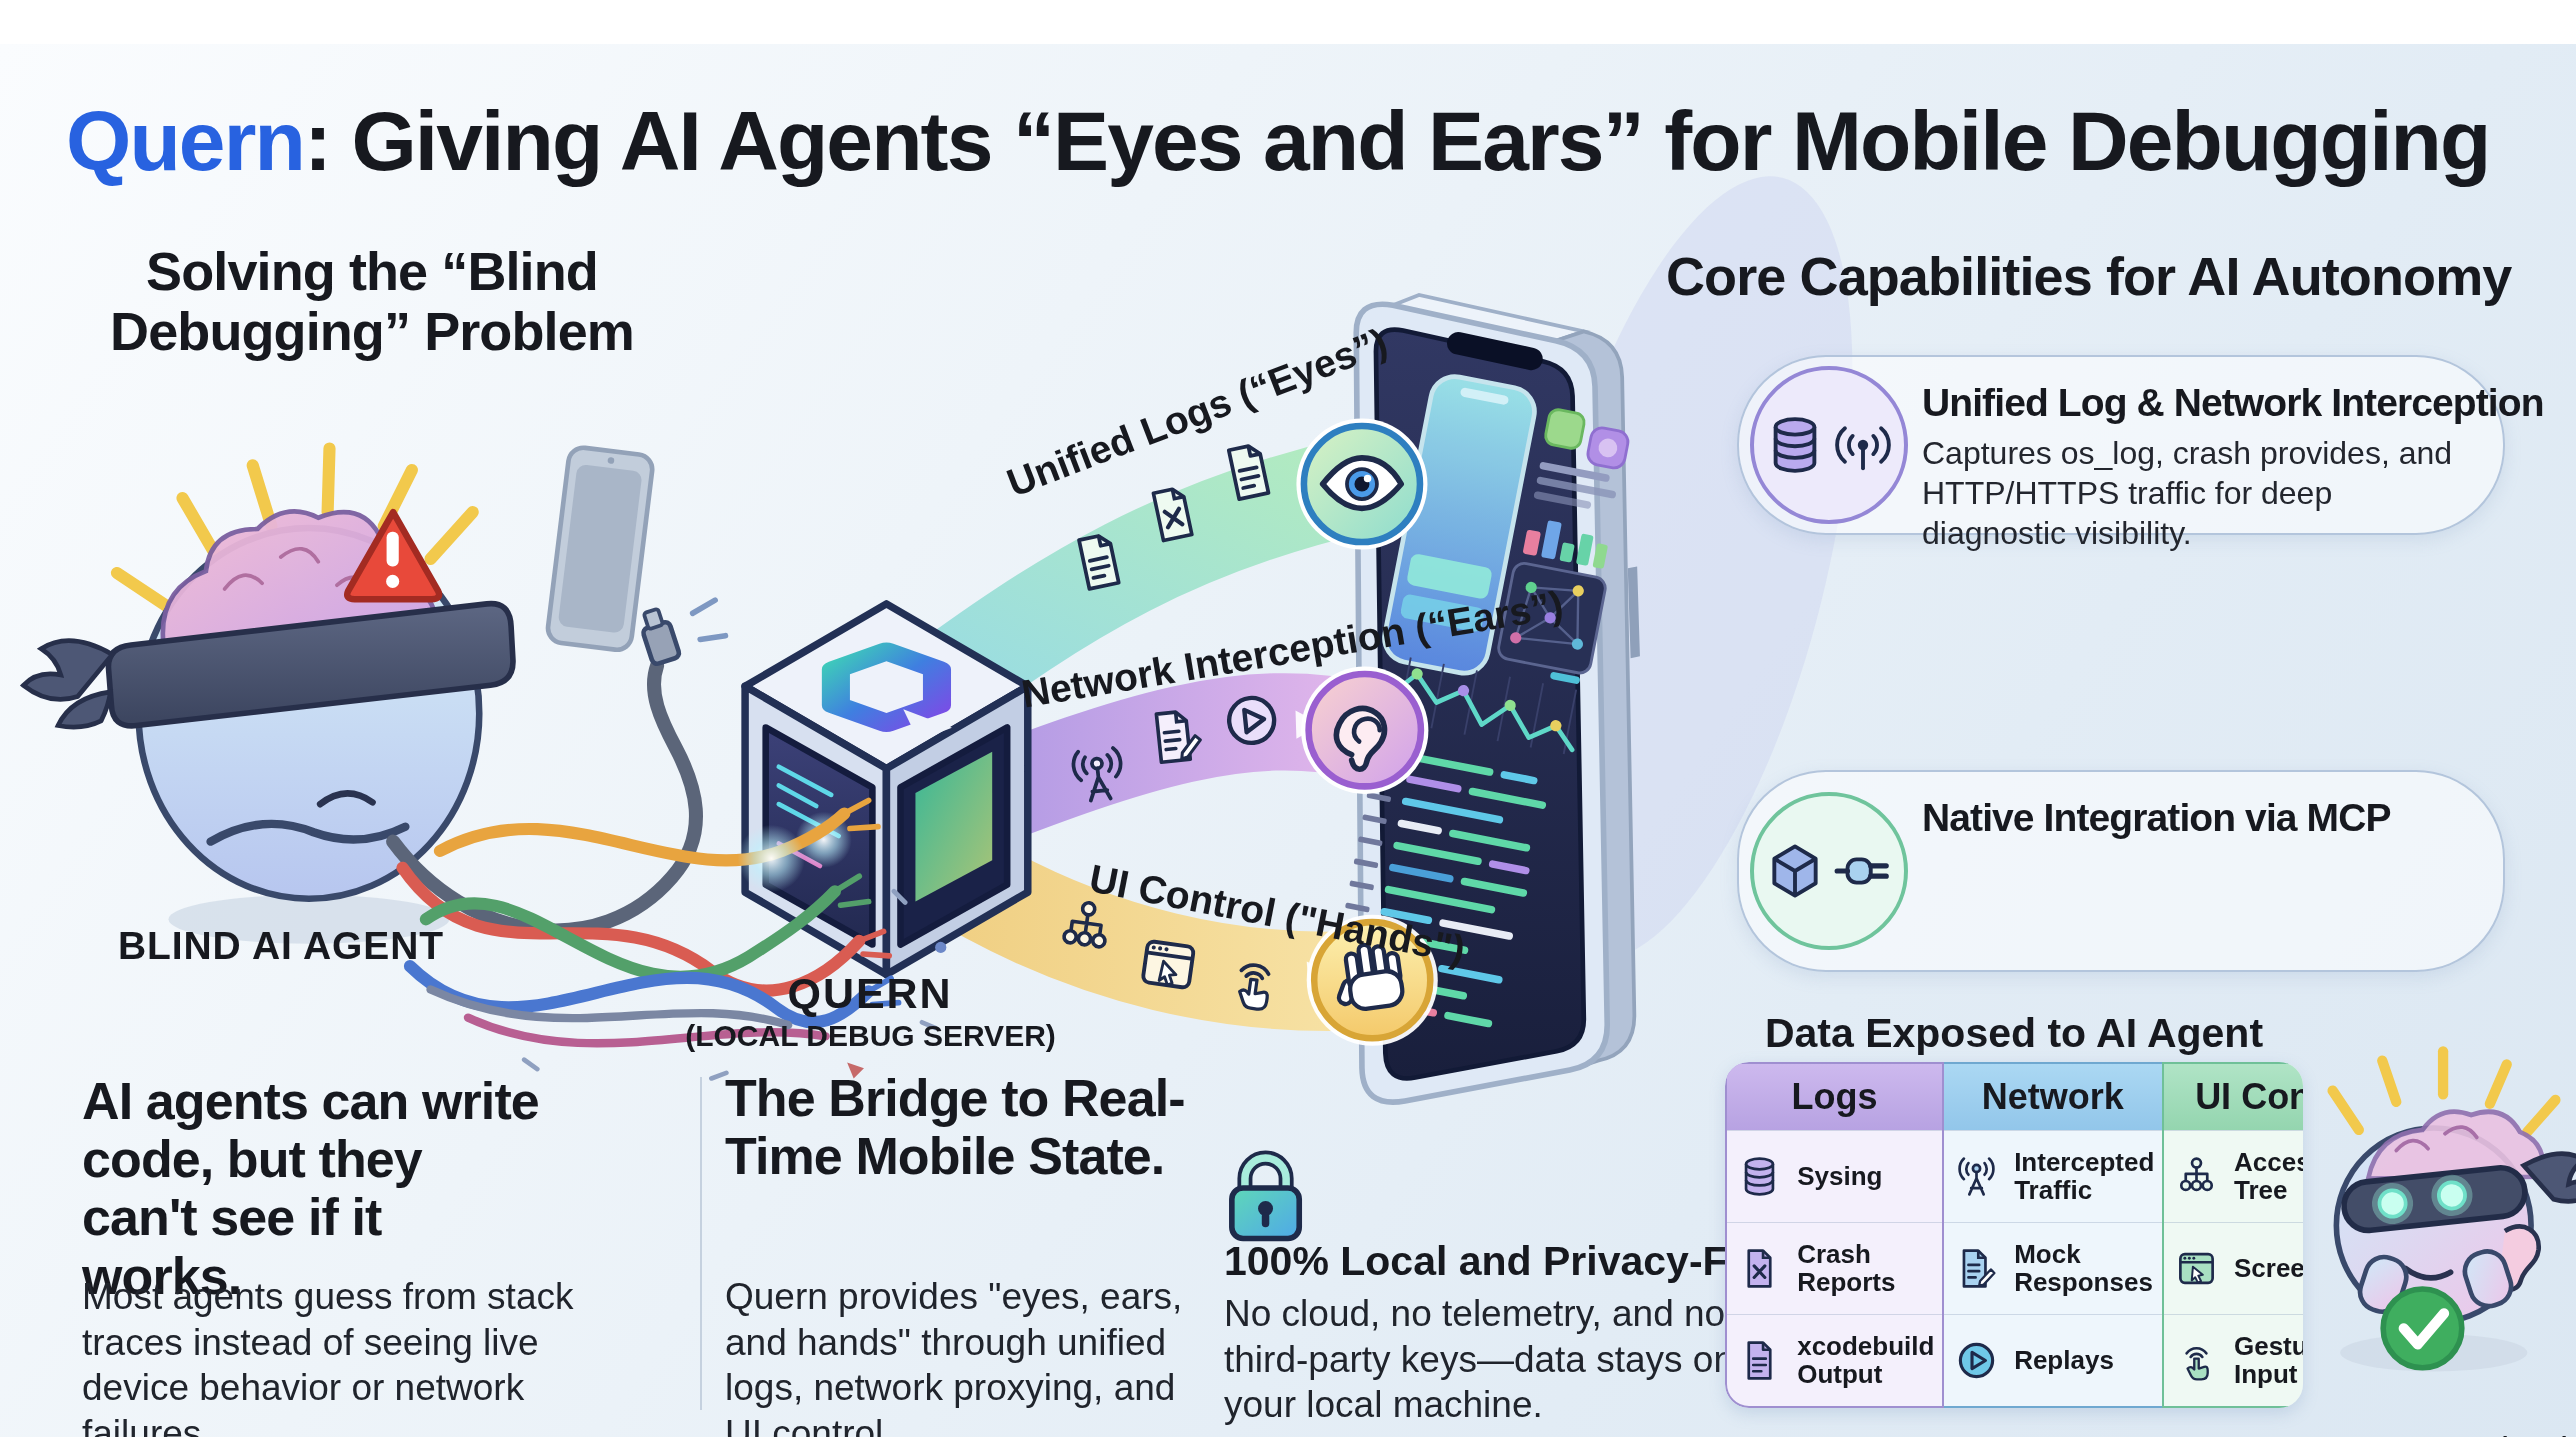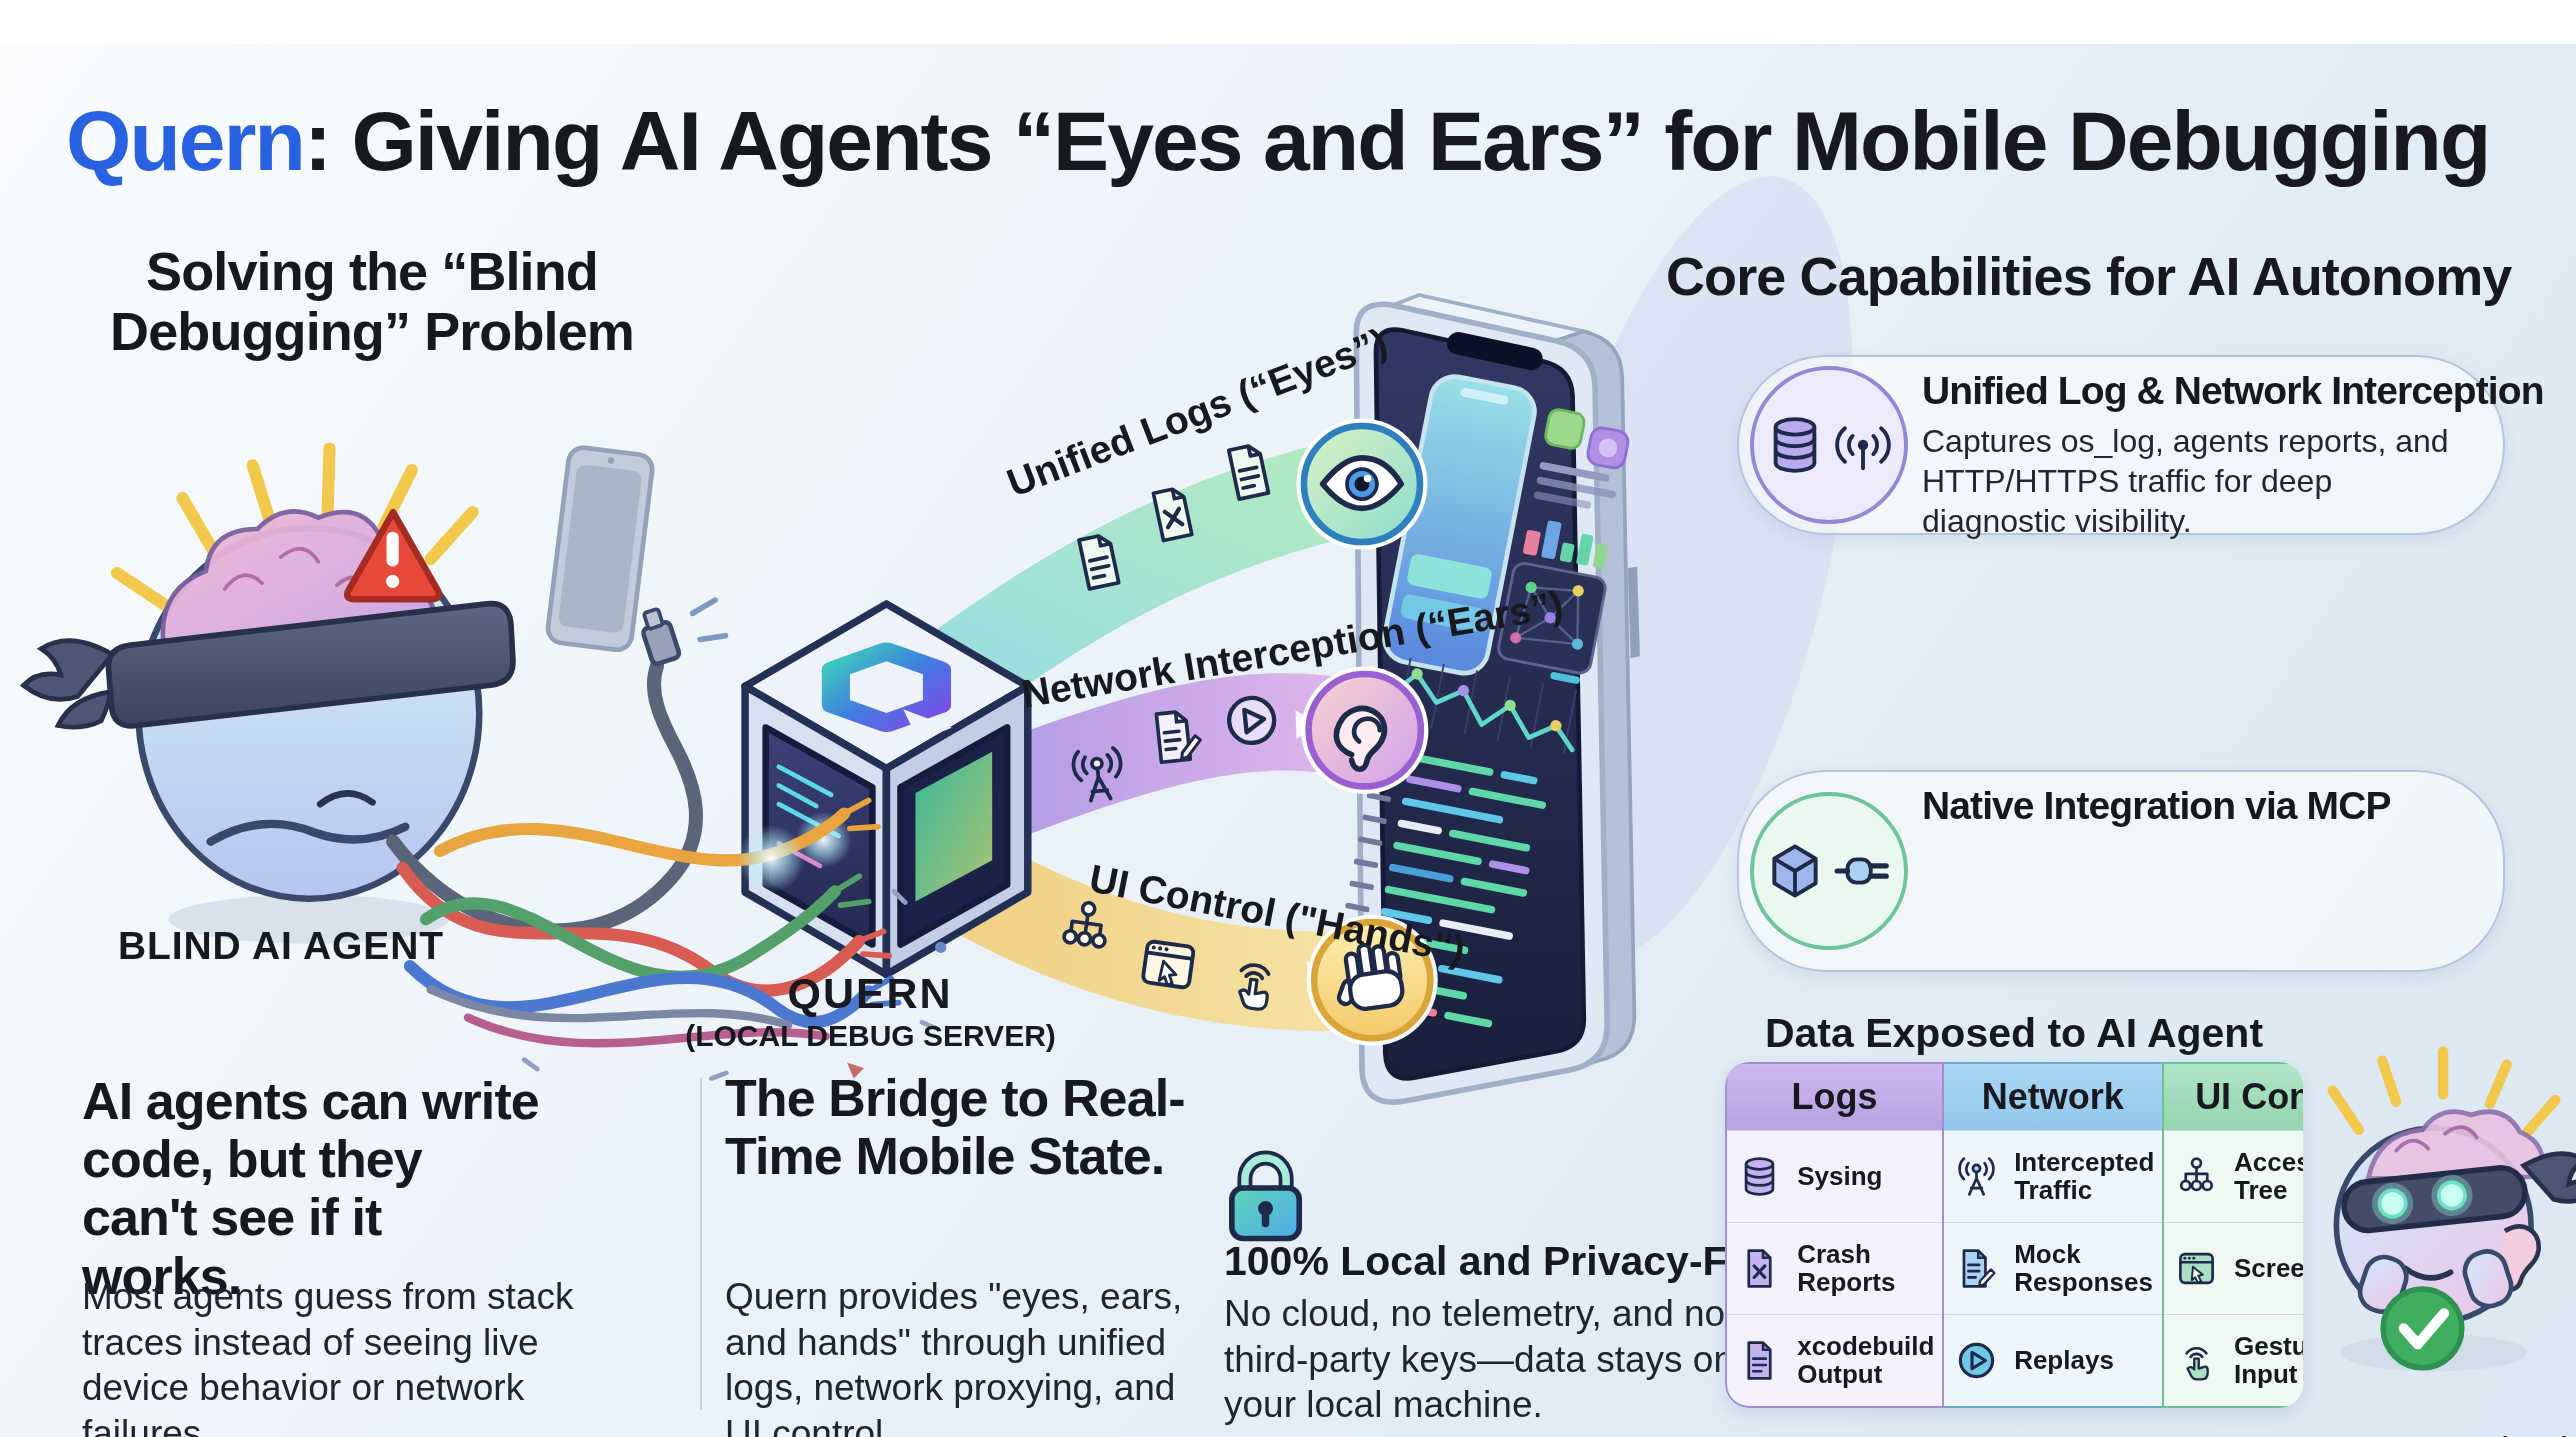--- a/index.html
+++ b/index.html
@@ -31,21 +31,21 @@
   .privacy-b{left:1224px;top:1247px;width:552px;}
   .cap-card{left:1737px;width:764px;background:rgba(255,255,255,0.55);
             border:2.8px solid rgba(168,188,214,0.85);border-radius:89px;
             box-shadow:0 5.6px 17px rgba(120,150,190,0.18);}
   .cap-card .icon-circle{position:absolute;left:11.2px;top:50%;transform:translateY(-50%);
             width:150px;height:150px;border-radius:50%;display:flex;align-items:center;
             justify-content:center;gap:5.6px;background:#fff;}
   .cap-card.c1 .icon-circle{background:#edeafb;border:4.7px solid #9487d6;}
   .cap-card.c2 .icon-circle{background:#e6f2fb;border:4.7px solid #6fa3d2;}
   .cap-card.c3 .icon-circle{background:#e9f8f1;border:4.7px solid #6fc49c;}
-  .cap-card .txt{margin-left:183px;padding-top:12px;padding-right:19px;}
+  .cap-card .txt{margin-left:183px;padding-top:24px;padding-right:19px;}
   .cap-title{font-size:39px;font-weight:700;letter-spacing:-0.9px;white-space:nowrap;}
   .cap-body{font-size:32px;line-height:1.25;color:#23262e;margin-top:7.5px;max-width:562px;}
   .card1{top:311px;height:176px;} .card2{top:519px;height:176px;} .card3{top:726px;height:198px;}
   .cicon{width:62px;height:62px;}
   .table-heading{left:1725px;top:966px;width:578px;text-align:center;font-size:41px;font-weight:700;}
   .xtable{left:1725px;top:1018px;width:578px;height:346px;display:flex;border-radius:24px;
           overflow:hidden;box-shadow:0 5.6px 15px rgba(120,150,190,0.25);}
   .tcol{flex:1;display:flex;flex-direction:column;}
   .tcol-logs{background:#f4f0fc;border:2.8px solid #9f8fd0;border-radius:24px 0 0 24px;}
   .tcol-net{background:#eef6fc;border-top:2.8px solid #6fa8d0;border-bottom:2.8px solid #6fa8d0;}
@@ -492,21 +492,21 @@
     <div class="icon-circle">
       <svg class="cicon ic-card-p" viewBox="0 0 66 66" width="62" height="62">
           <use href="#sym-db"></use>
         </svg>
       <svg class="cicon" style="color:#cfc6f0" viewBox="0 0 66 66" width="62" height="62">
           <use href="#sym-signal"></use>
         </svg>
     </div>
     <div class="txt">
       <div class="cap-title">Unified Log &amp; Network Interception</div>
-      <div class="cap-body">Captures os_log, agents reports, and HTTP/HTTPS traffic for deep diagnostic visibility.</div>
+      <div class="cap-body">Captures os_log, crash provides, and HTTP/HTTPS traffic for deep diagnostic visibility.</div>
     </div>
   </div>
   <div class="abs cap-card c3 card3">
     <div class="icon-circle">
       <svg class="cicon ic-card-g" viewBox="0 0 66 66" width="62" height="62">
           <use href="#sym-cube"></use>
         </svg>
       <svg class="cicon" style="color:#a9d2f0" viewBox="0 0 66 66" width="62" height="62">
           <use href="#sym-plug"></use>
         </svg>

